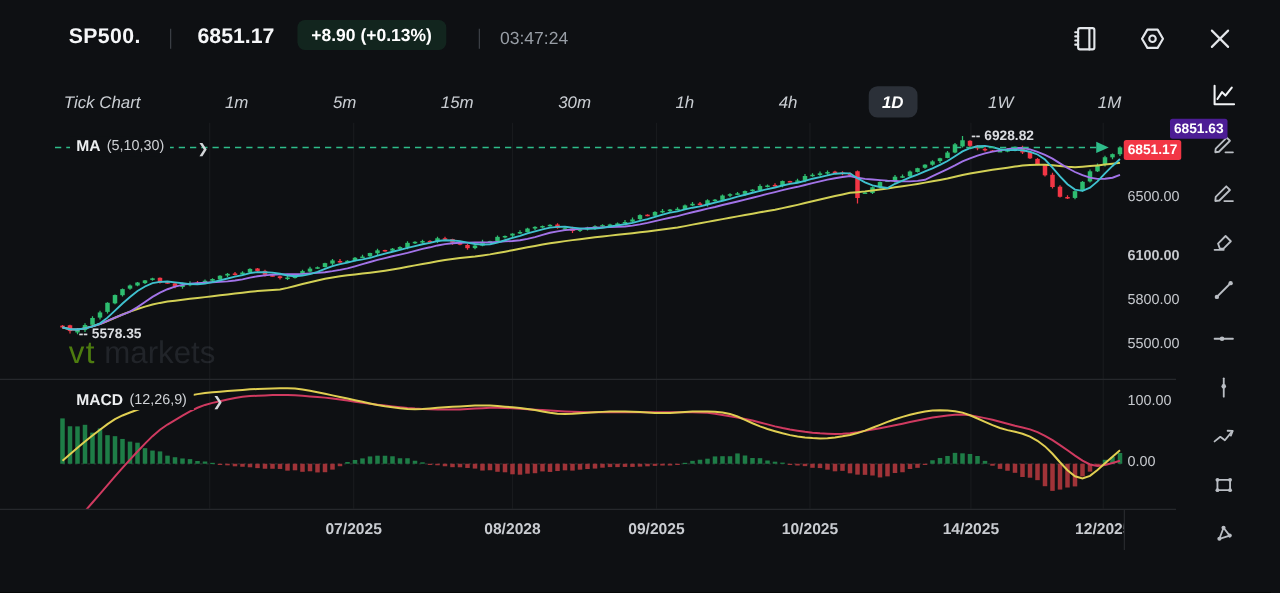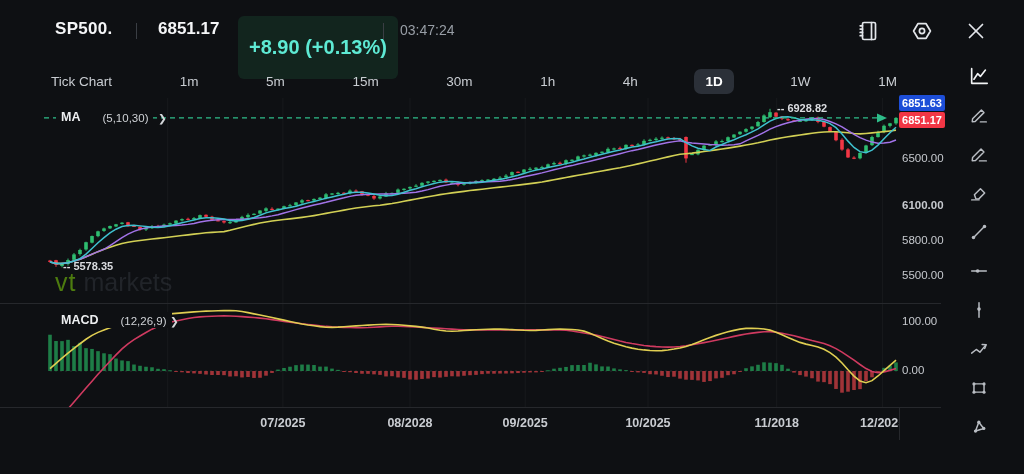--- a/index.html
+++ b/index.html
@@ -2,46 +2,46 @@
 <html><head>
 <meta charset="utf-8">
 <style>
   html,body{margin:0;padding:0;background:#000;}
   .app{position:relative;width:1024px;height:474px;background:#0e1013;overflow:hidden;
        font-family:"Liberation Sans",sans-serif;color:#e8eaed;}
   
   .sym{position:absolute;left:55px;top:19px;font-size:17px;font-weight:700;color:#f5f6f8;letter-spacing:.3px;}
   .vsep{position:absolute;width:1px;height:16px;background:#3a3e44;top:23px;}
   .price{position:absolute;left:158px;top:19px;font-size:17px;font-weight:700;color:#f5f6f8;}
-  .pill{position:absolute;left:238px;top:16px;background:rgba(46,189,112,.13);color:#5eead4;
-        font-size:20px;font-weight:600;padding:20px 11px;border-radius:6px;}
+  .pill{position:absolute;left:238px;top:16px;background:rgba(46,189,112,.13);color:#ffffff;
+        font-size:14px;font-weight:600;padding:4px 11px;border-radius:6px;}
   .time{position:absolute;left:400px;top:22px;font-size:14px;color:#989ea6;}
   .tb-icons{position:absolute;right:34px;top:17px;display:flex;gap:26px;}
   .ibtn{width:28px;height:28px;display:flex;align-items:center;justify-content:center;cursor:pointer;}
   
   .tabs{position:absolute;left:40px;top:62px;width:868px;height:38px;display:flex;
         justify-content:space-between;align-items:center;}
-  .tab{font-size:13.5px;color:#c9cdd2;padding:5px 11px;cursor:pointer;white-space:nowrap;}
+  .tab{font-size:13.5px;color:#c9cdd2;padding:5px 11px;cursor:pointer;white-space:nowrap;font-style:italic;}
   .tab.active{background:#2b3038;color:#fff;border-radius:7px;font-weight:600;}
   
   .watermark{position:absolute;left:55px;top:268px;font-size:25px;color:#212429;user-select:none;z-index:1;}
   .watermark b{font-weight:400;color:#4d7c0f;letter-spacing:1px;}
   #chart-svg{position:absolute;left:0;top:98px;z-index:2;}
-  .ind-label{position:absolute;display:flex;gap:22px;align-items:flex-end;background:#0e1013;
+  .ind-label{position:absolute;display:flex;gap:5px;align-items:center;background:#0e1013;
              padding:1px 5px;z-index:3;cursor:pointer;}
   #ma-label{left:56px;top:109px;}
   #macd-label{left:56px;top:312px;}
   .ind-name{font-size:12.5px;font-weight:700;color:#eceef0;}
   .ind-params{font-size:11.5px;color:#cfd2d6;}
   .chev{position:absolute;font-size:10.5px;color:#d4d7da;z-index:3;cursor:pointer;}
   #ma-chev{left:158px;top:112px;}
   #macd-chev{left:170px;top:315px;}
   .badge{position:absolute;left:899px;width:46px;height:16px;border-radius:2px;font-size:11px;
          font-weight:700;color:#fff;display:flex;align-items:center;justify-content:center;z-index:4;}
-  #badge-green{top:95px;background:#1d4ed8;}
+  #badge-green{top:95px;background:#4c1d95;margin-left:37px;}
   #badge-red{top:112px;background:#f23645;}
   .axis-col{position:absolute;left:899px;top:98px;width:58px;height:342px;z-index:2;}
   .axis-col .tick{position:absolute;left:3px;font-size:11.5px;color:#c6c9ce;}
   .months{position:absolute;left:0;top:407px;width:899px;height:33px;overflow:hidden;z-index:2;}
   .months .m{position:absolute;width:80px;text-align:center;line-height:33px;font-size:12.5px;
              font-weight:600;color:#c9ccd1;}
   
   .toolbar{position:absolute;left:941px;top:62px;width:76px;height:412px;display:flex;
            flex-direction:column;align-items:center;gap:13px;padding-top:1px;box-sizing:border-box;}
   .tbtn{width:26px;height:26px;display:flex;align-items:center;justify-content:center;cursor:pointer;}
@@ -589,21 +589,21 @@
       <div class="tick" style="top: 135.9px;">5800.00</div>
       <div class="tick" style="top: 171px;">5500.00</div>
       <div class="tick" style="top: 217px;">100.00</div>
       <div class="tick" style="top: 266px;">0.00</div>
     </div>
   <div class="months" id="months">
       <div class="m" style="left: 242.925px;">07/2025</div>
       <div class="m" style="left: 369.975px;">08/2028</div>
       <div class="m" style="left: 485.167px;">09/2025</div>
       <div class="m" style="left: 607.982px;">10/2025</div>
-      <div class="m" style="left: 736.726px;">11/2018</div>
+      <div class="m" style="left: 736.726px;">14/2025</div>
       <div class="m" style="left: 842.601px;">12/2025</div>
     </div>
 
   <div class="toolbar" id="toolbar">
       <div class="tbtn active">
         <svg viewBox="0 0 24 24" class="ic" width="22" height="22">
           <path d="M4 4 V20 H21"></path>
           <path d="M6.5 15.5 L10.5 9.5 L13.5 12.5 L19 5.5"></path>
         </svg>
       </div>

